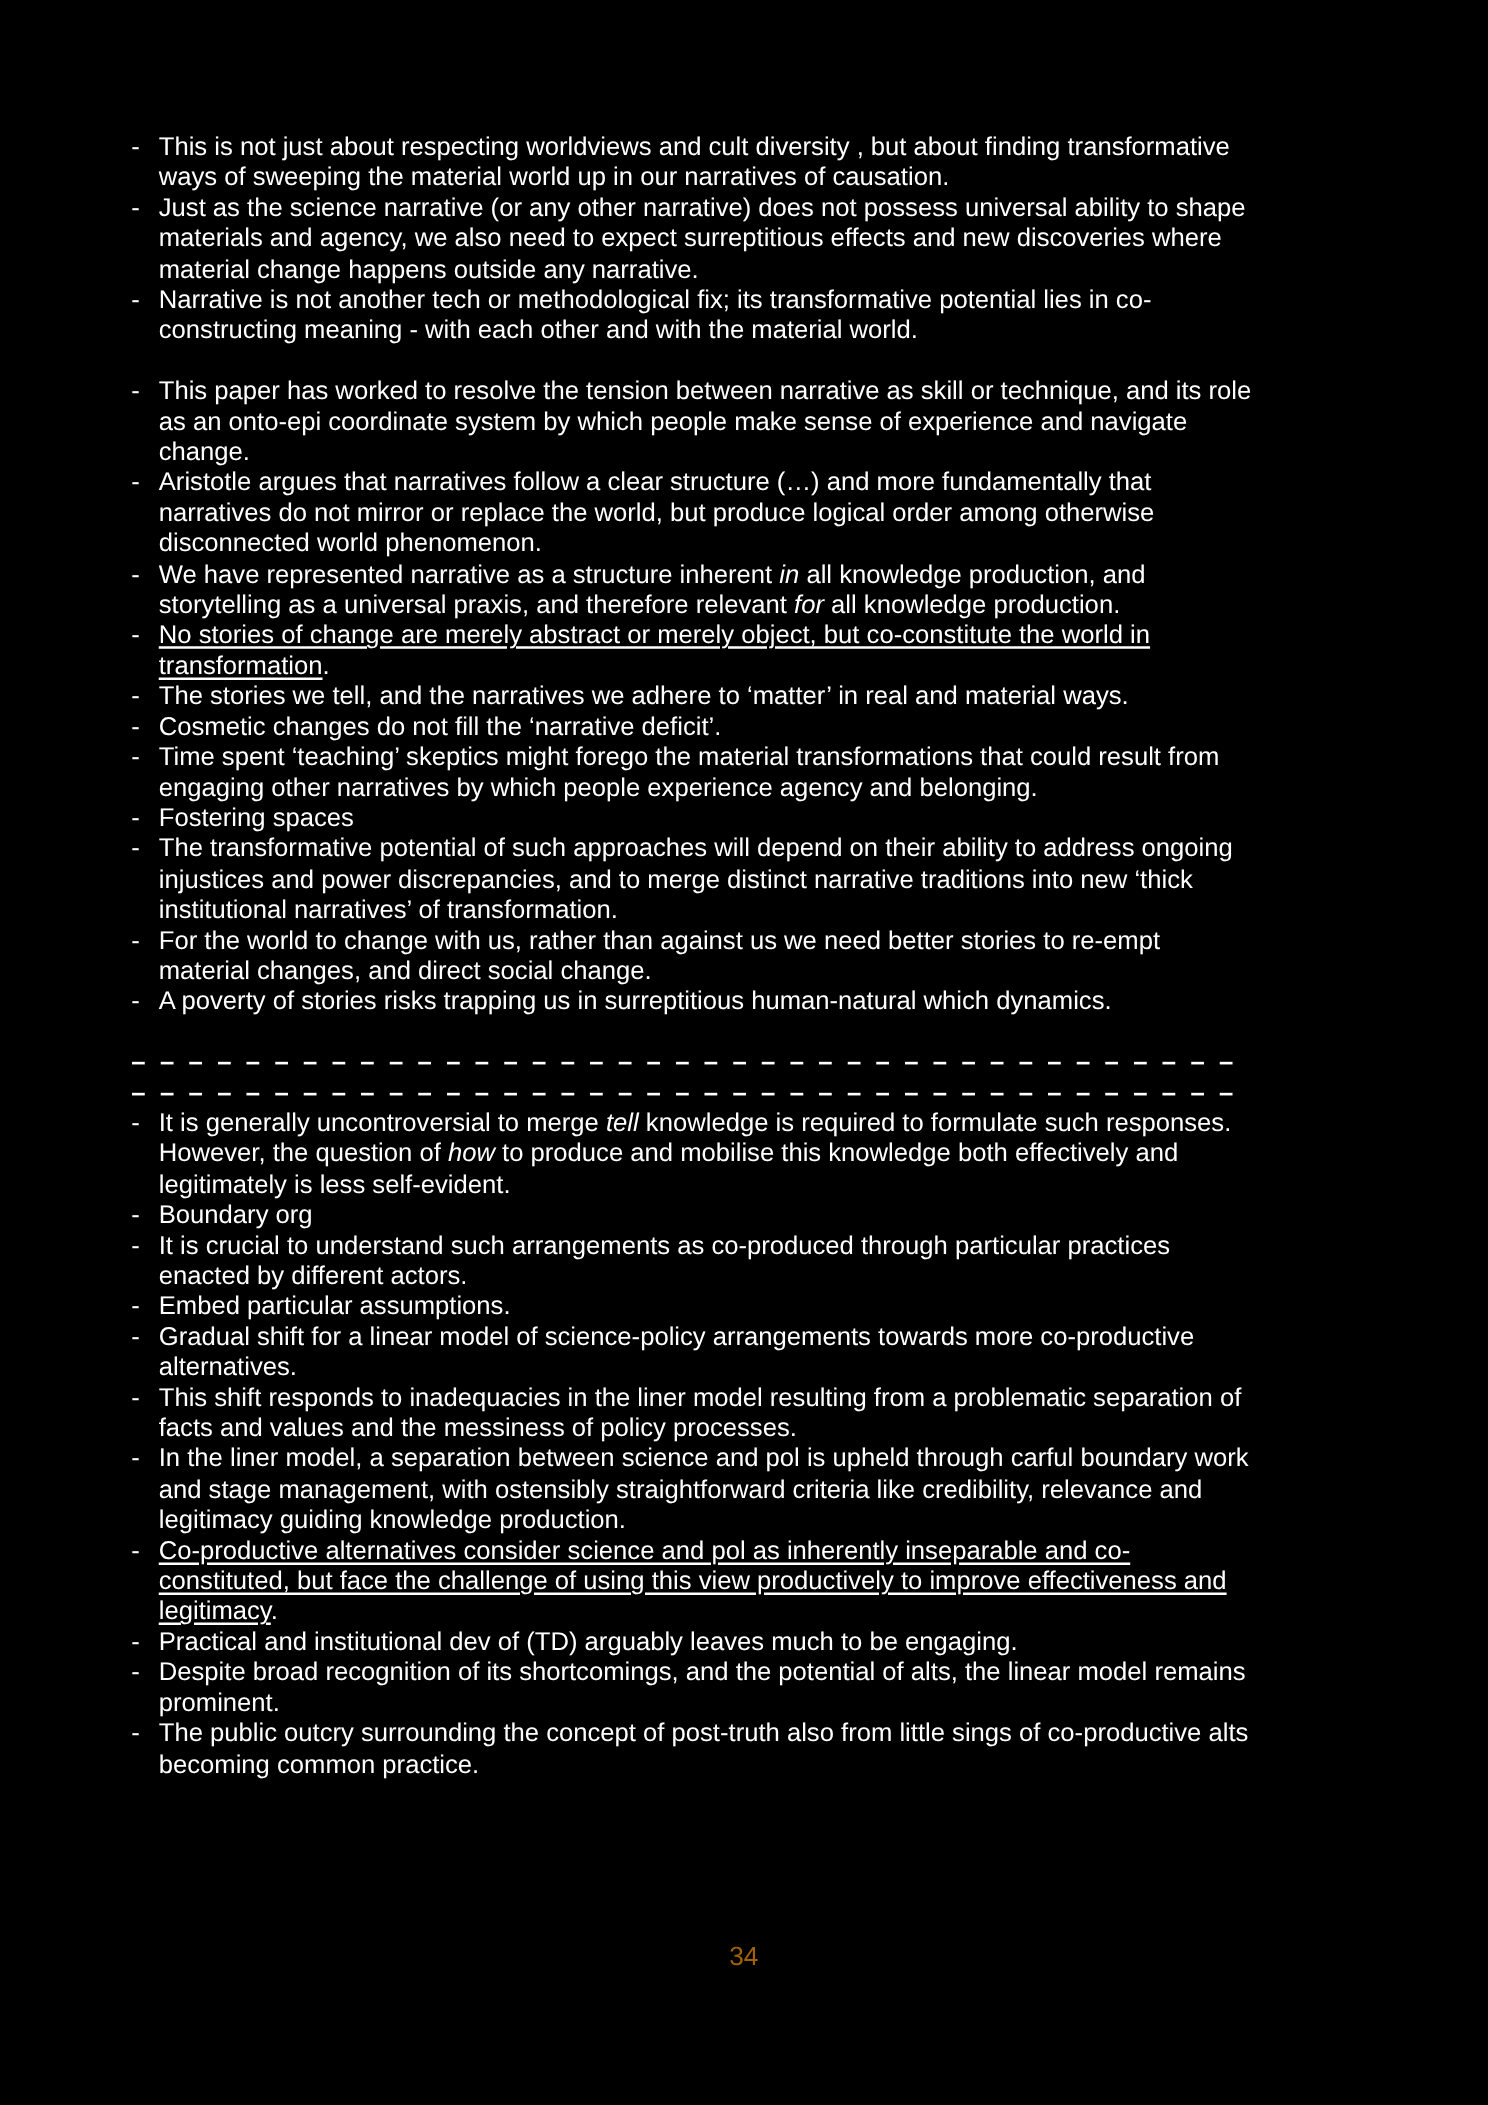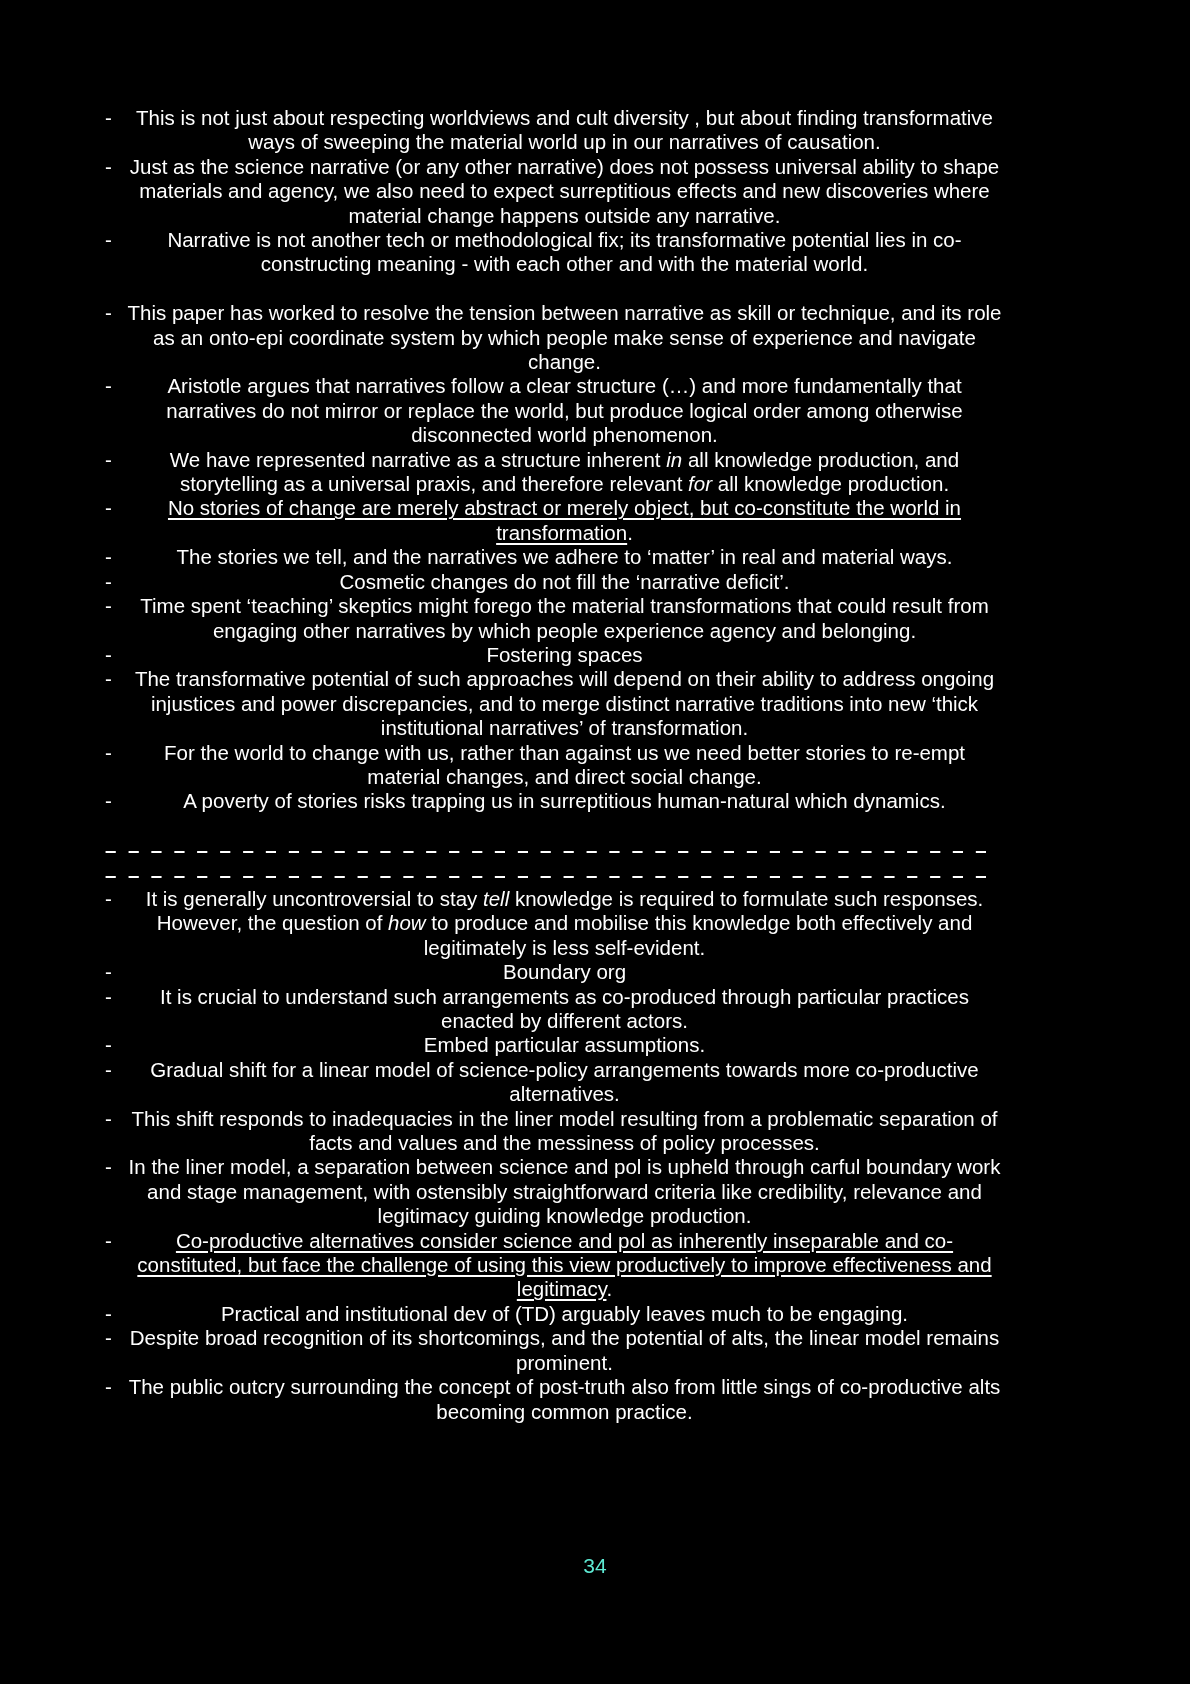--- a/index.html
+++ b/index.html
@@ -18,21 +18,21 @@
   .doc {
     position: absolute;
     left: 105px; top: 106px;
     width: 897px;
     font-size: 20.5px;
     line-height: 24.4px;
     color: #fff;
   }
   .bullet { display: flex; }
   .bullet .marker { flex: 0 0 22px; }
-  .bullet .text { flex: 1 1 auto; text-align: center; }
+  .bullet .text { flex: 1 1 auto; }
   .spacer { height: 24.4px; }
   .heading {
     font-weight: bold;
     text-decoration: underline;
     text-decoration-thickness: 2px;
     text-underline-offset: 3px;
   }
   .para { }
   .divider {
     font-weight: bold;
@@ -114,21 +114,21 @@
       </div>
       <div class="bullet">
         <span class="marker">-</span>
         <span class="text"><span>A poverty of stories risks trapping us in surreptitious human-natural which dynamics.</span></span>
       </div>
       <div class="spacer"></div>
       <div class="divider">–––––––––––––––––––––––––––––––––––––––</div>
       <div class="divider">–––––––––––––––––––––––––––––––––––––––</div>
       <div class="bullet">
         <span class="marker">-</span>
-        <span class="text"><span>It is generally uncontroversial to stay </span><span class="it ">tell</span><span> knowledge is required to formulate such responses. However, the question of </span><span class="it ">how</span><span> to produce and mobilise this knowledge both effectively and legitimately is less self-evident.</span></span>
+        <span class="text"><span>It is generally uncontroversial to merge </span><span class="it ">tell</span><span> knowledge is required to formulate such responses. However, the question of </span><span class="it ">how</span><span> to produce and mobilise this knowledge both effectively and legitimately is less self-evident.</span></span>
       </div>
       <div class="bullet">
         <span class="marker">-</span>
         <span class="text"><span>Boundary org</span></span>
       </div>
       <div class="bullet">
         <span class="marker">-</span>
         <span class="text"><span>It is crucial to understand such arrangements as co-produced through particular practices enacted by different actors.</span></span>
       </div>
       <div class="bullet">
@@ -157,14 +157,14 @@
       </div>
       <div class="bullet">
         <span class="marker">-</span>
         <span class="text"><span>Despite broad recognition of its shortcomings, and the potential of alts, the linear model remains prominent.</span></span>
       </div>
       <div class="bullet">
         <span class="marker">-</span>
         <span class="text"><span>The public outcry surrounding the concept of post-truth also from little sings of co-productive alts becoming common practice.</span></span>
       </div>
     </div>
-  <div class="page-number" style="color: #5eead4;">34</div>
+  <div class="page-number" style="color: #a16207;">34</div>
 </div>
 
 </body></html>

